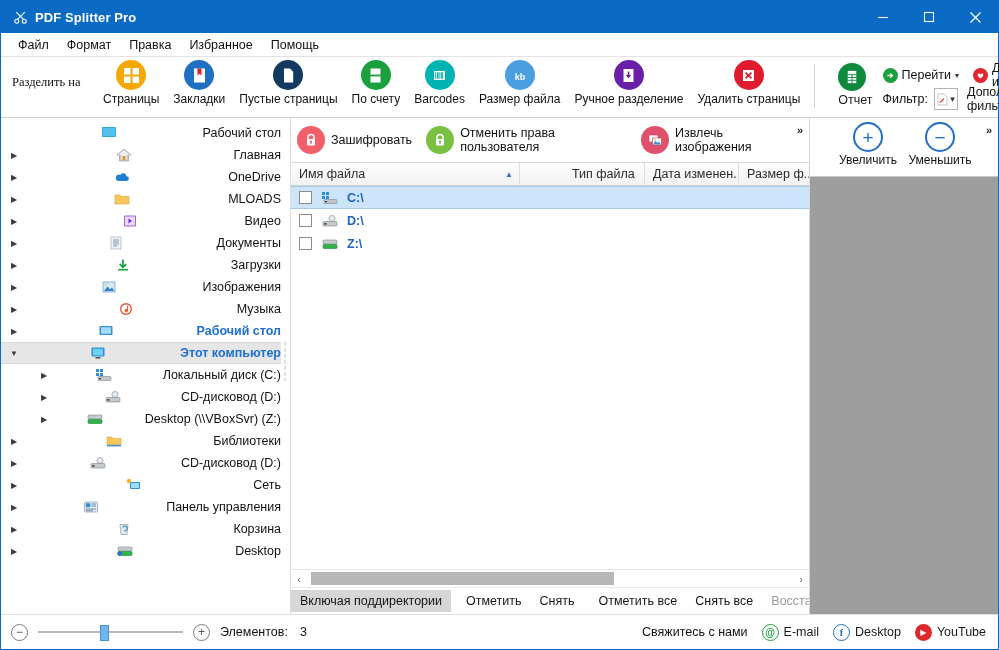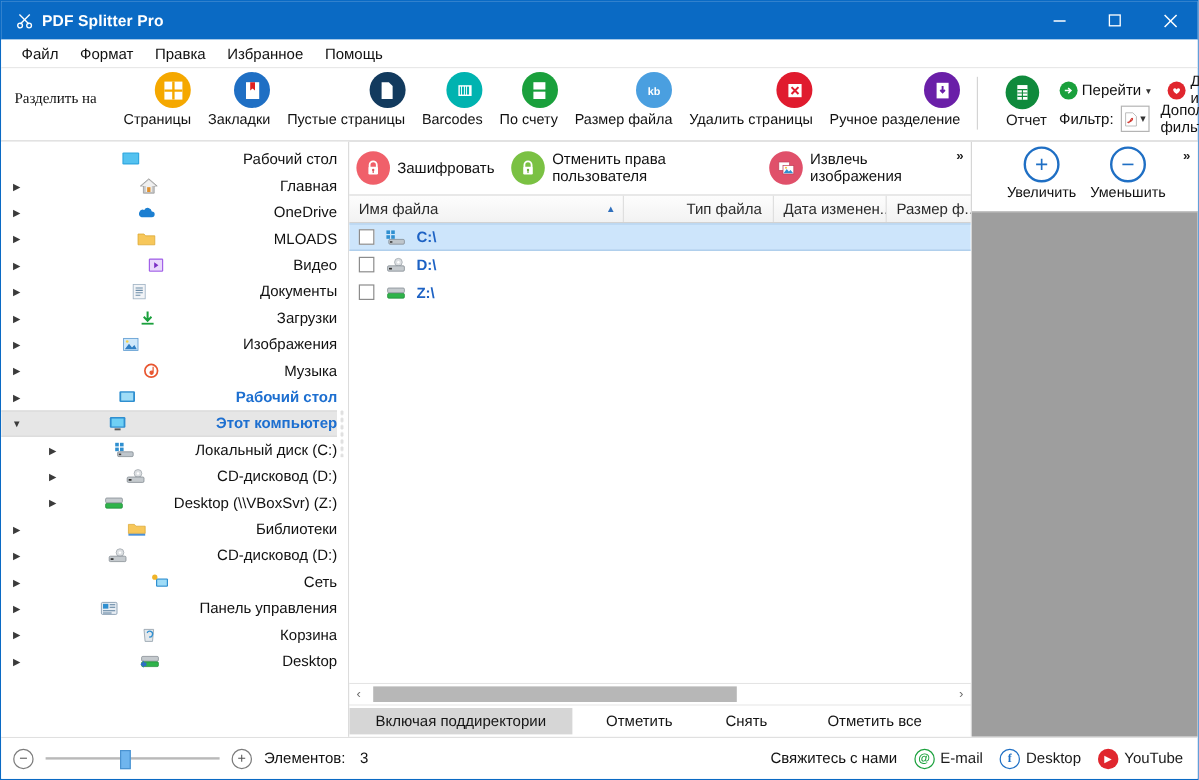--- a/index.html
+++ b/index.html
@@ -26,21 +26,21 @@
   
   .menubar{height:23px;flex:0 0 23px;display:flex;align-items:center;background:#fff;
            padding-left:8px;border-bottom:1px solid #e3e3e3;}
   .menu-item{padding:3px 9px;font-size:12.5px;color:#111;}
 
   
   .ribbon{flex:0 0 60px;height:60px;display:flex;align-items:flex-start;background:#fff;
           border-bottom:1px solid #cfcfcf;position:relative;}
   .split-label{font-size:12.5px;color:#111;padding:18px 0 0 11px;width:84px;flex:0 0 84px;font-family:Liberation Serif, serif;}
   .tools{display:flex;align-items:flex-start;padding-top:3px;}
-  .tool{display:flex;flex-direction:column;align-items:flex-end;width:auto;padding:0 7px;}
+  .tool{display:flex;flex-direction:column;align-items:center;width:auto;padding:0 7px;}
   .tool .ic{width:30px;height:30px;border-radius:50%;display:flex;align-items:center;
             justify-content:center;margin-bottom:2px;}
   .tool .lb{font-size:12px;color:#111;white-space:nowrap;}
   .vsep{width:1px;background:#d4d4d4;height:44px;margin:4px 7px 0 7px;flex:0 0 1px;}
   .tool-small{display:flex;flex-direction:column;align-items:flex-start;padding:3px 6px 0 6px;margin-left:10px;}
 
   .rb-right{display:flex;flex-direction:column;justify-content:flex-start;padding-top:6px;margin-left:4px;}
   .rb-row{display:flex;align-items:center;height:24px;font-size:12.5px;color:#111;}
   .rb-row .mini{width:15px;height:15px;border-radius:50%;margin-right:4px;flex:0 0 15px;
                 display:flex;align-items:center;justify-content:center;}
@@ -101,21 +101,21 @@
   .fname{color:#1d62c4;font-weight:bold;font-size:12.5px;}
 
   .hscroll{height:17px;flex:0 0 17px;display:flex;align-items:center;border-top:1px solid #e4e4e4;
            background:#fff;}
   .hs-arrow{width:16px;flex:0 0 16px;text-align:center;font-size:11px;color:#6b6b6b;}
   .hs-track{flex:1 1 auto;height:13px;background:#fff;position:relative;}
   .hs-thumb{position:absolute;left:4px;top:0;width:303px;height:13px;background:#b7b7b7;}
 
   .bottombar{height:26px;flex:0 0 26px;display:flex;align-items:center;background:#fff;
              border-top:1px solid #e9e9e9;overflow:hidden;}
-  .bb-btn{font-size:12.5px;color:#151515;padding:4px 22px;white-space:nowrap;}
+  .bb-btn{font-size:12.5px;color:#151515;padding:4px 9px;white-space:nowrap;}
   .bb-btn.pressed{background:#d6d6d6;}
   .bb-btn.dim{color:#9a9a9a;}
   .bb-sep{width:1px;height:17px;background:#d5d5d5;margin:0 3px;}
 
   
   .right-pane{width:188px;flex:0 0 188px;display:flex;flex-direction:column;
               border-left:1px solid #d6d6d6;background:#fff;}
   .rp-toolbar{height:54px;flex:0 0 54px;display:flex;align-items:flex-start;position:relative;
               padding-top:4px;justify-content:center;}
   .rp-tool{display:flex;flex-direction:column;align-items:center;width:72px;}
@@ -216,72 +216,72 @@
       <div class="tool">
         <div class="ic" style="background:#123a5e">
           <svg width="17" height="17" viewBox="0 0 17 17">
               <path d="M4 1.5 h6 l3.2 3.2 v10.8 h-9.2 z" fill="#fff"></path>
             </svg>
         </div>
         <div class="lb">Пустые страницы</div>
       </div>
 
       <div class="tool">
+        <div class="ic" style="background:#1aa03c">
+          <svg width="17" height="17" viewBox="0 0 17 17">
+              <rect x="3.5" y="1.5" width="10" height="14" fill="#fff"></rect>
+              <rect x="2" y="7.6" width="13" height="1.8" fill="#1aa03c"></rect>
+            </svg>
+        </div>
+        <div class="lb">По счету</div>
+      </div>
+
+      <div class="tool">
         <div class="ic" style="background:#00b3b0">
           <svg width="17" height="17" viewBox="0 0 17 17">
               <rect x="3" y="4" width="11" height="9" fill="#fff"></rect>
               <g fill="#00b3b0">
                 <rect x="4.2" y="5.2" width="1" height="6.6"></rect>
                 <rect x="6" y="5.2" width="1.6" height="6.6"></rect>
                 <rect x="8.4" y="5.2" width="1" height="6.6"></rect>
                 <rect x="10.2" y="5.2" width="1.7" height="6.6"></rect>
               </g>
             </svg>
         </div>
         <div class="lb">Barcodes</div>
       </div>
 
       <div class="tool">
-        <div class="ic" style="background:#1aa03c">
-          <svg width="17" height="17" viewBox="0 0 17 17">
-              <rect x="3.5" y="1.5" width="10" height="14" fill="#fff"></rect>
-              <rect x="2" y="7.6" width="13" height="1.8" fill="#1aa03c"></rect>
-            </svg>
-        </div>
-        <div class="lb">По счету</div>
-      </div>
-
-      <div class="tool">
         <div class="ic" style="background:#4a9fe0">
           <svg width="20" height="17" viewBox="0 0 20 17">
               <text x="10" y="12.5" font-family="Liberation Sans, sans-serif" font-size="9" font-weight="bold" fill="#fff" text-anchor="middle">kb</text>
             </svg>
         </div>
         <div class="lb">Размер файла</div>
+      </div>
+
+      <div class="tool">
+        <div class="ic" style="background:#6a1fa8">
+          <svg width="17" height="17" viewBox="0 0 17 17">
+              <rect x="3.5" y="2" width="10" height="13" fill="#fff"></rect>
+              <path d="M8.5 4.6 v5.2 M6.6 8 l1.9 2 l1.9 -2" stroke="#6a1fa8" stroke-width="1.6" fill="none"></path>
+            </svg>
+        </div>
+        <div class="lb">Ручное разделение</div>
       </div>
 
       <div class="tool">
         <div class="ic" style="background:#e01b2e">
           <svg width="17" height="17" viewBox="0 0 17 17">
               <rect x="3" y="3" width="11" height="11" fill="#fff"></rect>
               <line x1="5.6" y1="5.6" x2="11.4" y2="11.4" stroke="#e01b2e" stroke-width="1.7"></line>
               <line x1="11.4" y1="5.6" x2="5.6" y2="11.4" stroke="#e01b2e" stroke-width="1.7"></line>
             </svg>
         </div>
         <div class="lb">Удалить страницы</div>
-      </div>
-
-      <div class="tool">
-        <div class="ic" style="background:#6a1fa8">
-          <svg width="17" height="17" viewBox="0 0 17 17">
-              <rect x="3.5" y="2" width="10" height="13" fill="#fff"></rect>
-              <path d="M8.5 4.6 v5.2 M6.6 8 l1.9 2 l1.9 -2" stroke="#6a1fa8" stroke-width="1.6" fill="none"></path>
-            </svg>
-        </div>
-        <div class="lb">Ручное разделение</div>
       </div>
 
       <div class="vsep"></div>
 
       <div class="tool-small">
         <div class="ic" style="background:#0f8a3c;width:28px;height:28px;border-radius:50%;display:flex;align-items:center;justify-content:center;margin-bottom:2px;">
           <svg width="16" height="16" viewBox="0 0 17 17">
               <rect x="4" y="2" width="9" height="13" fill="#fff"></rect>
               <g stroke="#0f8a3c" stroke-width="1">
                 <line x1="4" y1="6" x2="13" y2="6"></line>

